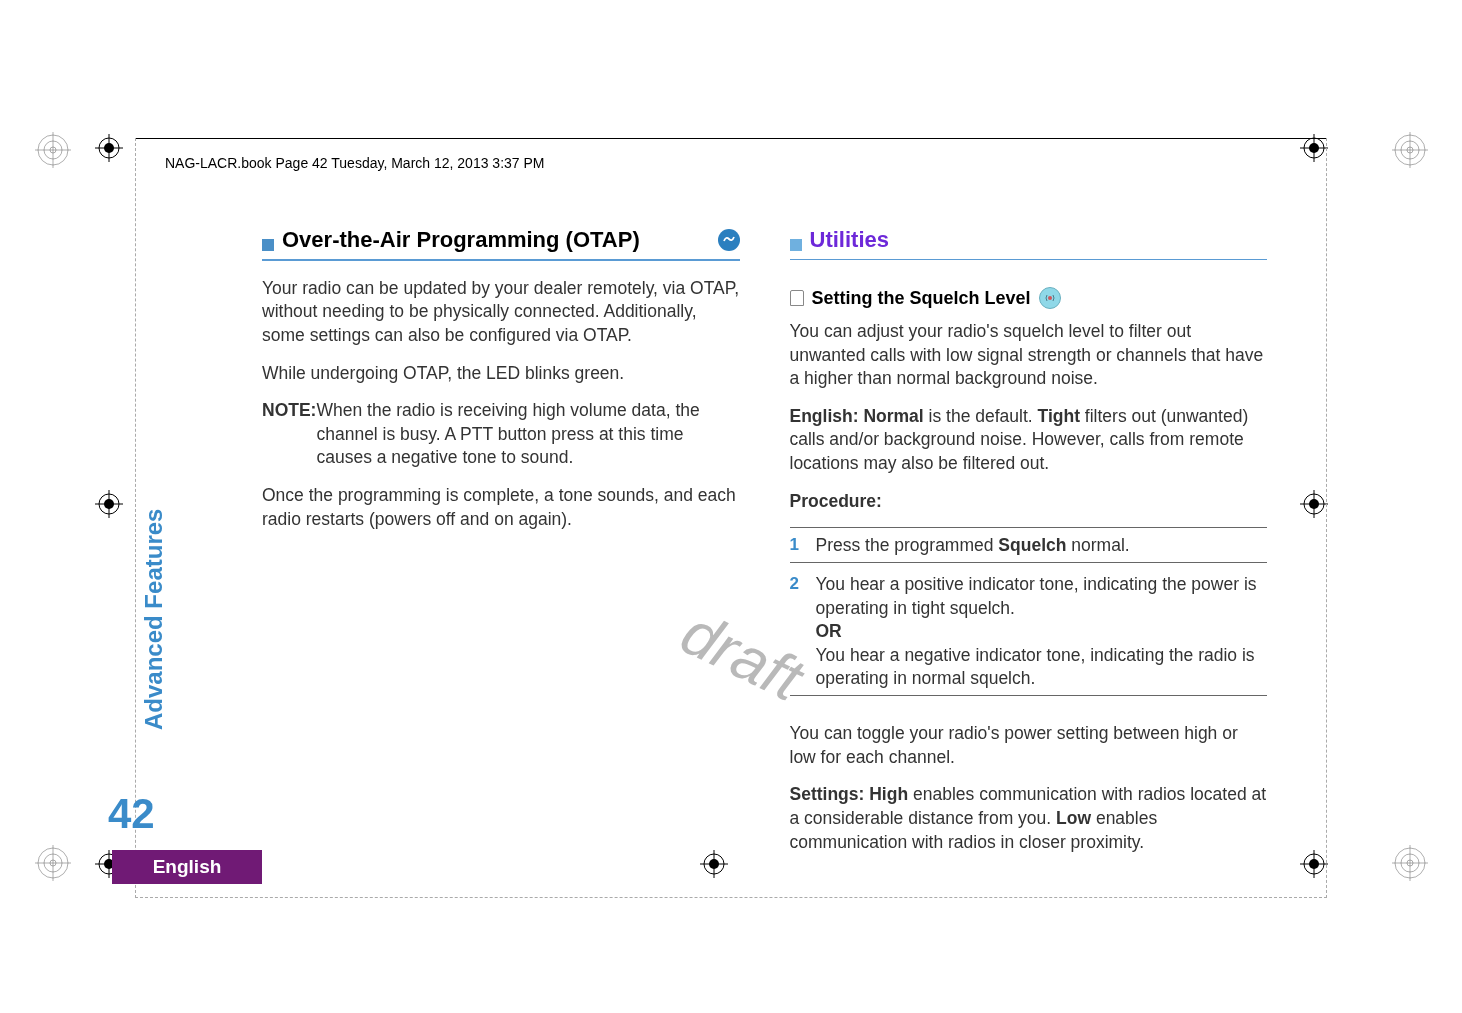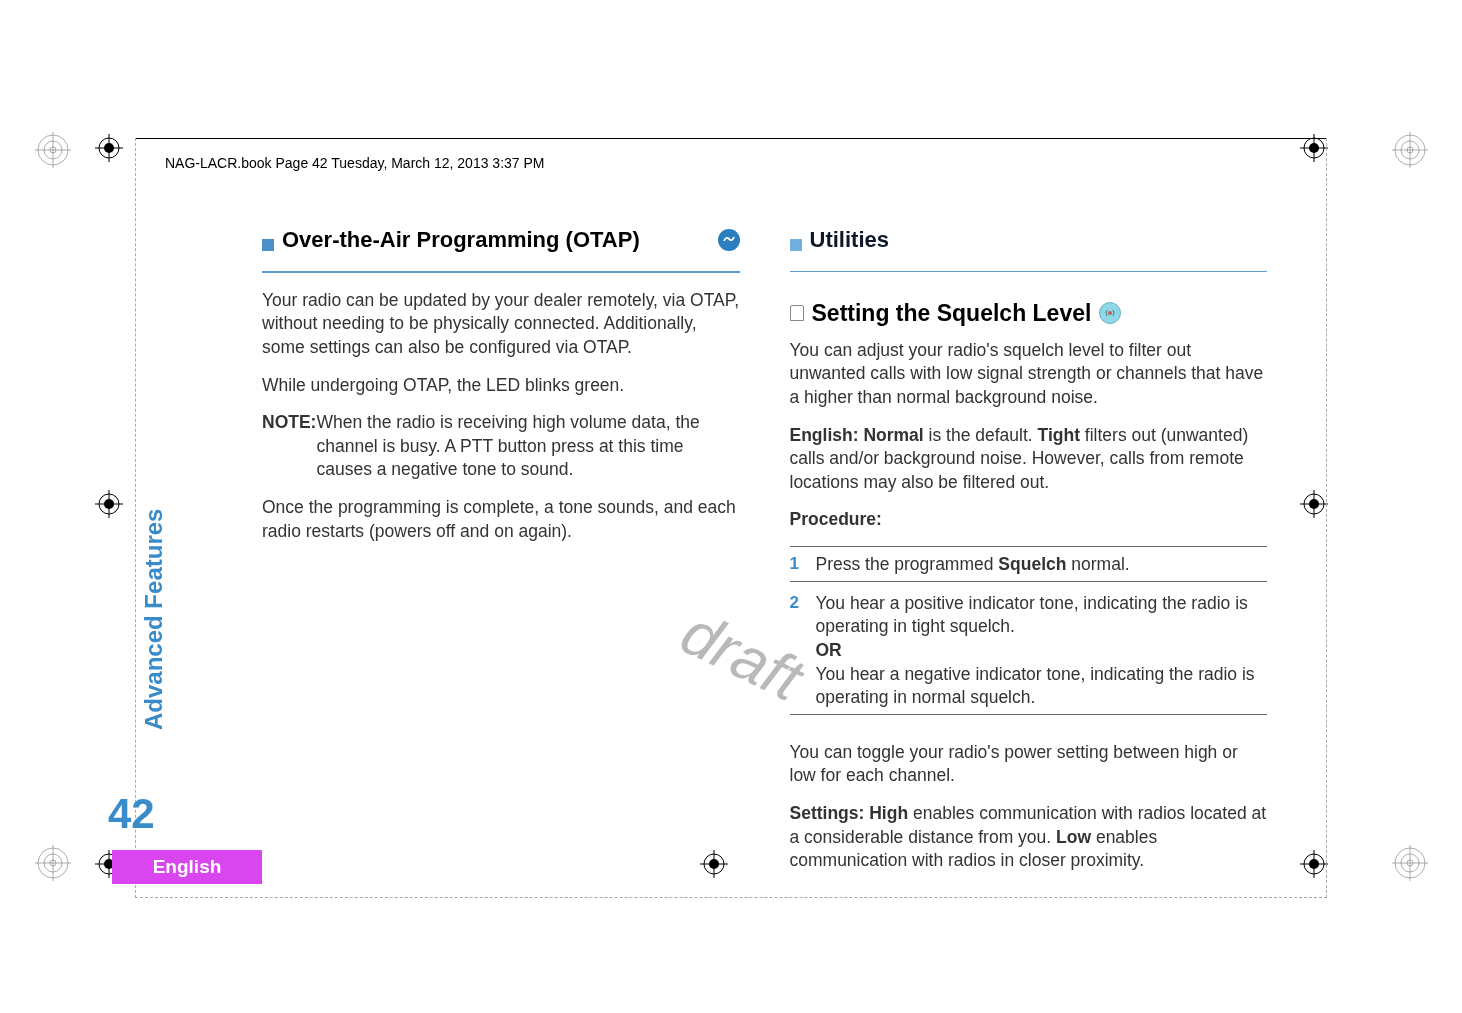--- a/index.html
+++ b/index.html
@@ -53,37 +53,37 @@
     width: 480px;
     font-size: 17.5px;
     line-height: 1.35;
     color: #333;
   }
   .col p { margin-bottom: 14px; }
   .h2-row {
     display: flex;
     align-items: center;
     gap: 8px;
-    margin-bottom: 16px;
+    margin-bottom: 4px;
   }
   .h2-bullet {
     width: 12px;
     height: 12px;
     flex-shrink: 0;
   }
   .h2-text {
     font-size: 22px;
     font-weight: bold;
     color: #000;
     flex-grow: 1;
   }
   .h2-text-small {
     font-size: 22px;
     font-weight: bold;
-    color: #0f172a;
+    color: #6d28d9;
   }
   .h2-underline {
     height: 2px;
     background: #5a9bd4;
     margin-bottom: 16px;
   }
   .h2-underline-short {
     height: 1px;
     background: #5a9bd4;
     margin-bottom: 26px;
@@ -109,21 +109,21 @@
     gap: 8px;
     margin-bottom: 10px;
   }
   .h3-icon {
     width: 14px;
     height: 16px;
     border: 1px solid #888;
     border-radius: 2px 2px 0 0;
     position: relative;
   }
-  .h3-text { font-size: 23px; font-weight: bold; color: #000; text-align: center; }
+  .h3-text { font-size: 18px; font-weight: bold; color: #000; text-align: center; }
   .step-row {
     display: flex;
     gap: 14px;
     border-bottom: 1px solid #666;
     padding-bottom: 4px;
     margin-bottom: 10px;
   }
   .step-row.first { border-top: 1px solid #666; padding-top: 6px; }
   .step-num { color: #3a8bc9; font-weight: bold; font-size: 17px; width: 12px; }
   .step-body { flex: 1; }
@@ -158,21 +158,21 @@
     font-size: 42px;
     font-weight: bold;
     color: #3a8bc9;
   }
   .lang-badge {
     position: absolute;
     left: 112px;
     top: 850px;
     width: 150px;
     height: 34px;
-    background: #d946ef;
+    background: #701a75;
     color: #fff;
     font-weight: bold;
     font-size: 19px;
     display: flex;
     align-items: center;
     justify-content: center;
   }
   .reg-target { position: absolute; width: 36px; height: 36px; }
 </style>
 </head>
@@ -341,21 +341,21 @@
 
     <div class="step-row first">
       <span class="step-num">1</span>
       <span class="step-body">
         <span>Press the programmed </span><span class="bold">Squelch</span><span> normal.</span>
       </span>
     </div>
     <div class="step-row" style="margin-bottom:26px;">
       <span class="step-num">2</span>
       <span class="step-body">
-        <span>You hear a positive indicator tone, indicating the radio is operating in tight squelch.</span><br>
+        <span>You hear a positive indicator tone, indicating the power is operating in tight squelch.</span><br>
         <span class="bold">OR</span><br>
         <span>You hear a negative indicator tone, indicating the radio is operating in normal squelch.</span>
       </span>
     </div>
 
     <p>You can toggle your radio's power setting between high or low for each channel.</p>
     <p>
       <span class="bold">Settings:  High</span><span> enables communication with radios located at a considerable distance from you. </span><span class="bold">Low</span><span> enables communication with radios in closer proximity.</span>
     </p>
   </div>

